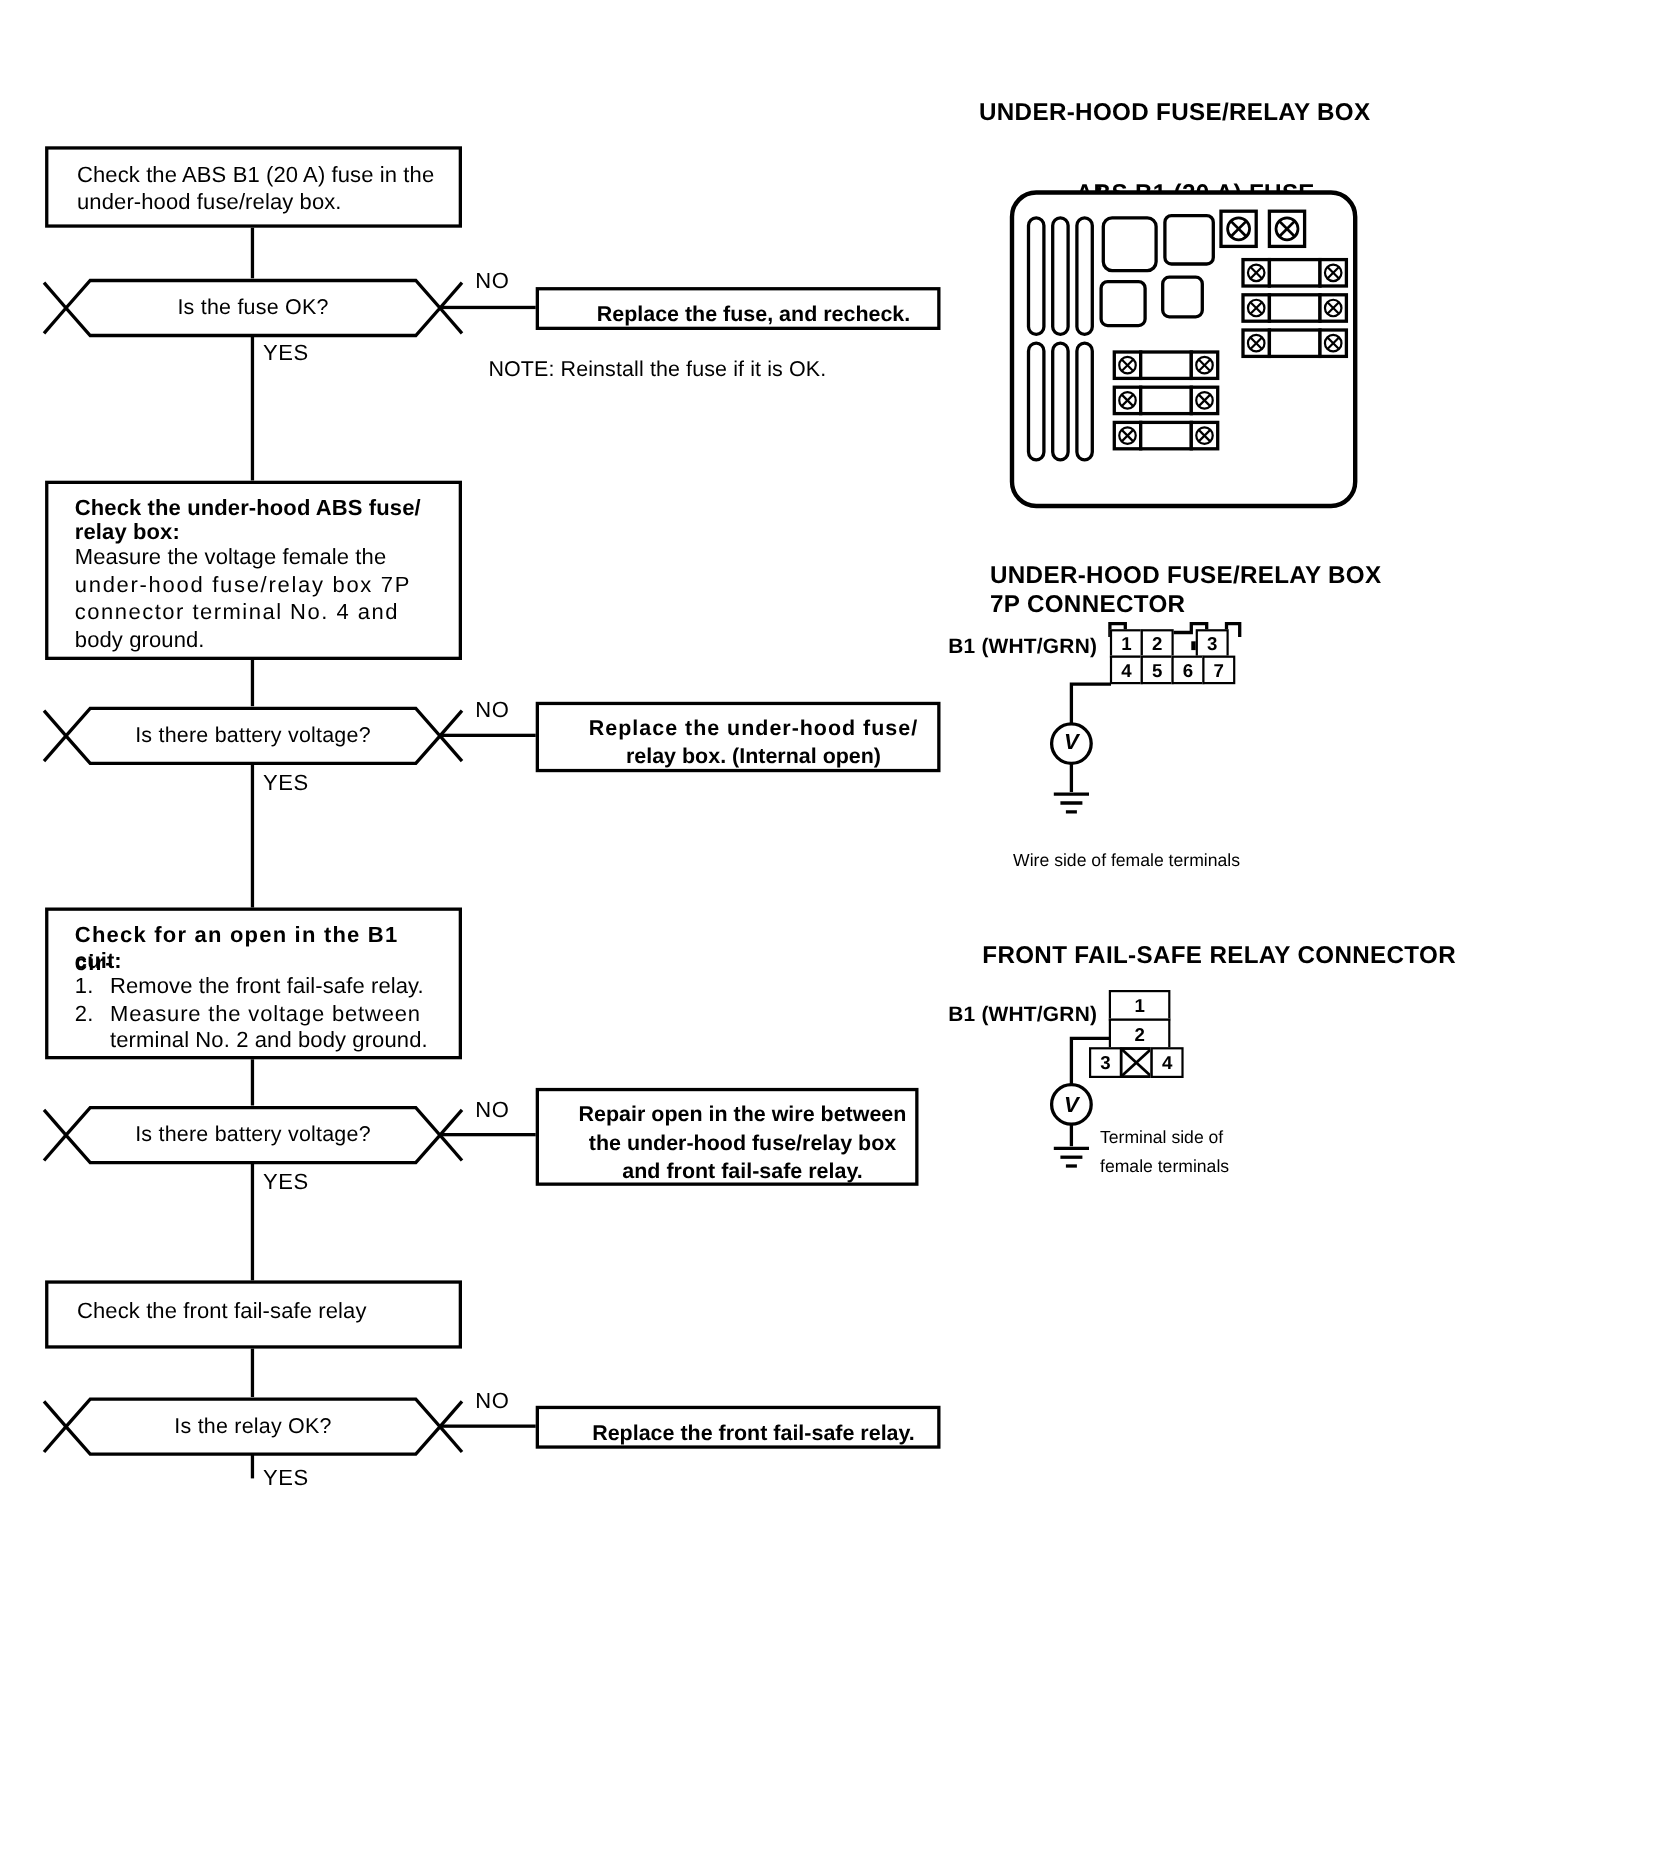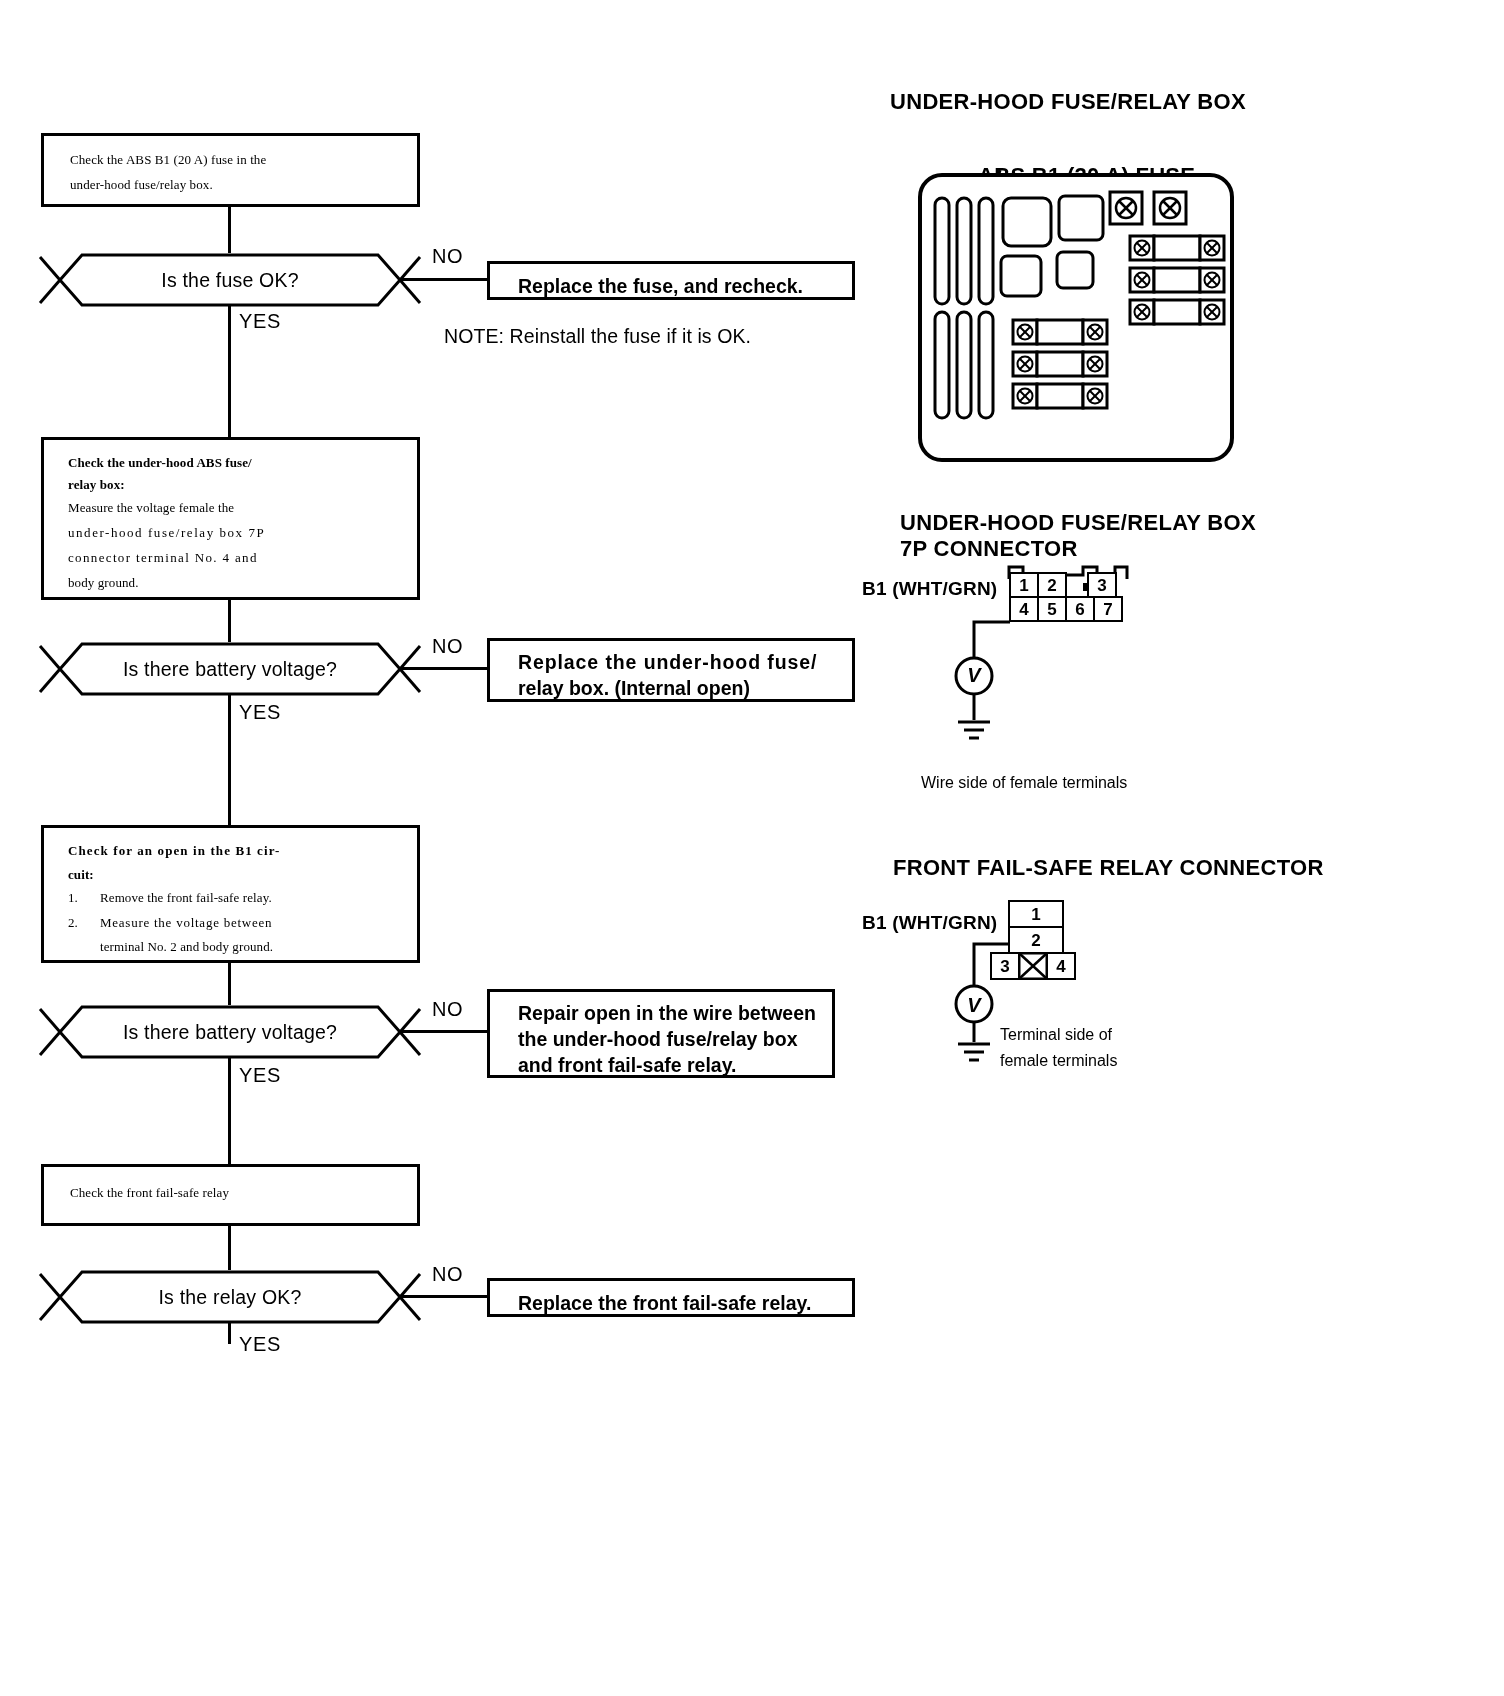--- a/index.html
+++ b/index.html
@@ -24,35 +24,35 @@
 
   .proc-box {
     position: absolute;
     border: 3px solid #000;
     background: #fff;
     box-sizing: border-box;
   }
   .proc-text {
     position: absolute;
     box-sizing: border-box;
-    font-size: 13px;
+    font-size: 20px;
     line-height: 25.5px;
     letter-spacing: 0.1px;
-    font-family: Liberation Serif, serif;
   }
   .bold { font-weight: bold; }
 
   .action-box {
     position: absolute;
     border: 3px solid #000;
     background: #fff;
     box-sizing: border-box;
     font-weight: bold;
     font-size: 19.5px;
     line-height: 26px;
+    text-align: center;
   }
   .action-box .inner { padding: 9px 0 0 28px; }
 
   
   .decision {
     position: absolute;
   }
   .decision svg { display: block; overflow: visible; }
   .decision .dec-label {
     position: absolute;

